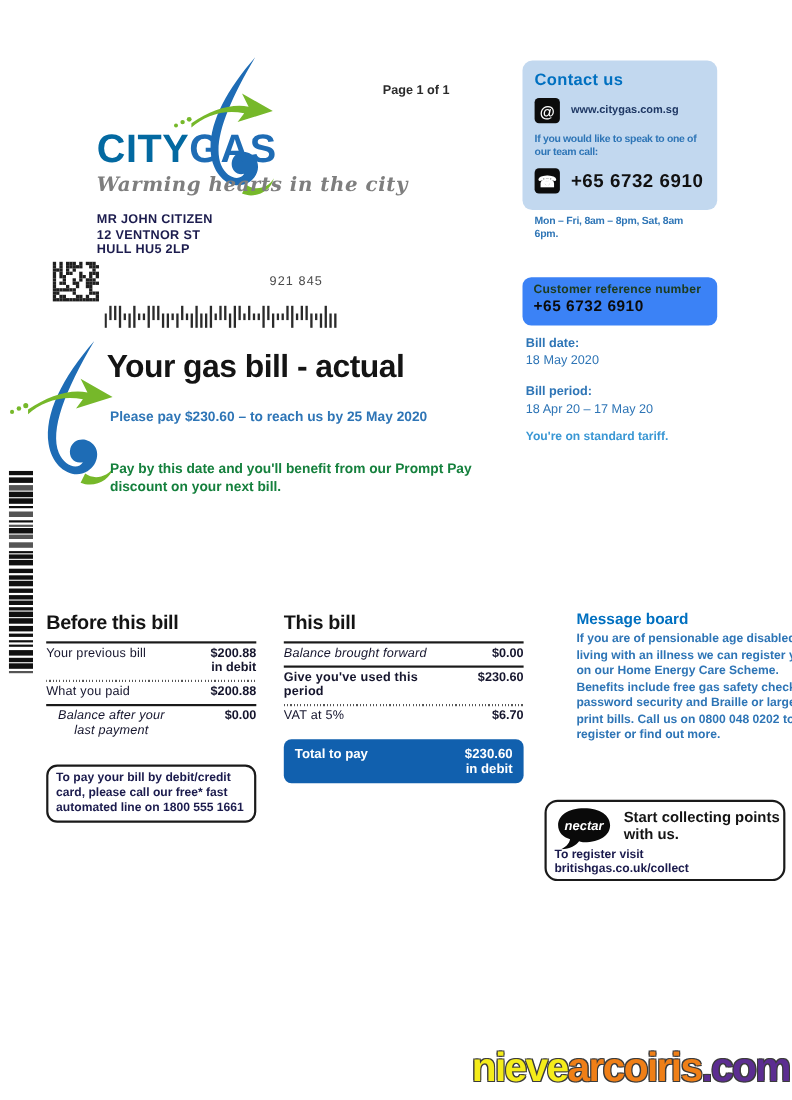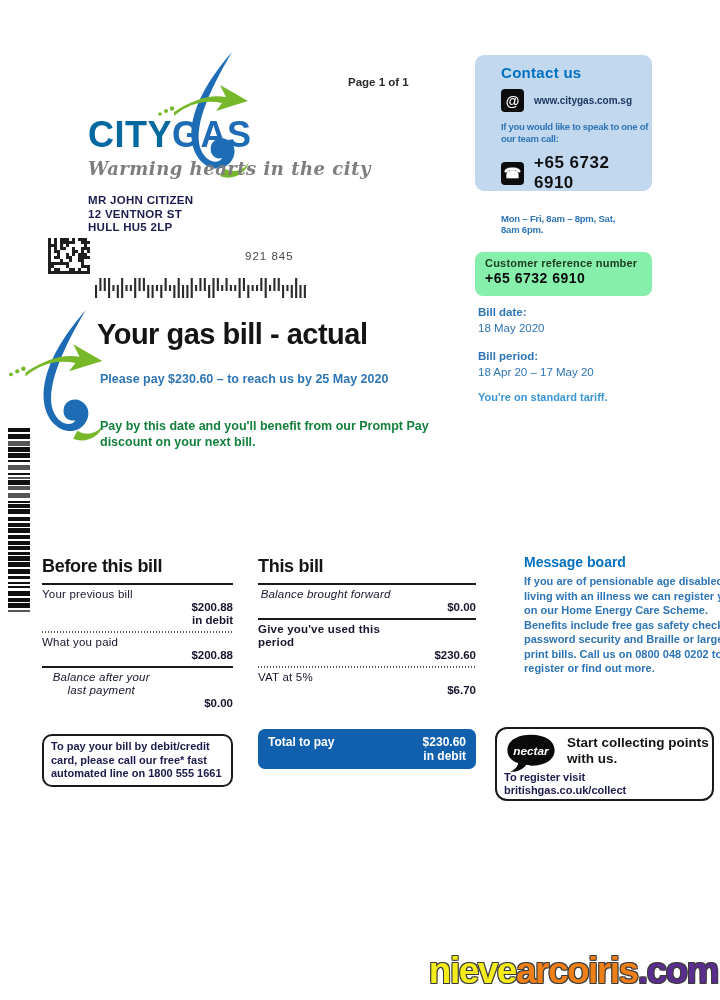--- a/index.html
+++ b/index.html
@@ -19,32 +19,32 @@
   .address{left:88px;top:194px;font-size:11.5px;font-weight:700;color:#1c1c4e;line-height:13.5px;letter-spacing:0.3px;}
 
   .qr{left:48px;top:238px;display:grid;grid-template-columns:repeat(14,3px);grid-auto-rows:3px;}
   .qcell{width:3px;height:3px;}
   .qcell.on{background:#1f1f1f;}
   .mailing-code{left:245px;top:250px;font-size:11.5px;color:#4a4a4a;letter-spacing:1px;}
   .hbarcode{left:95px;top:276px;width:215px;height:24px;}
 
   
   .contact-card{left:475px;top:55px;width:177px;height:136px;background:#c2d8ef;border-radius:9px;
-                padding:9px 26px;box-sizing:border-box;}
+                padding:9px 11px;box-sizing:border-box;}
   .contact-title{font-size:15px;font-weight:800;color:#0070c0;letter-spacing:0.3px;}
   .contact-row{display:flex;align-items:center;gap:10px;margin-top:8px;}
   .icon-sq{width:23px;height:23px;background:#0c0c0c;border-radius:4px;color:#fff;display:flex;
            align-items:center;justify-content:center;font-size:14px;font-weight:700;flex:0 0 auto;}
   .website{font-size:10px;font-weight:700;color:#1f3864;}
   .team-text{margin-top:9px;font-size:9.5px;letter-spacing:-0.3px;color:#2e75b6;font-weight:600;line-height:12px;width:158px;}
   .phone-number{font-size:17px;font-weight:800;color:#111;letter-spacing:0.5px;}
   .hours{margin-top:20px;font-size:9.5px;letter-spacing:-0.2px;color:#2e75b6;font-weight:600;}
 
   
-  .cust-ref{left:475px;top:252px;width:177px;height:44px;background:#86efac;border-radius:8px;
+  .cust-ref{left:475px;top:252px;width:177px;height:44px;background:#3b82f6;border-radius:8px;
             padding:5px 10px;box-sizing:border-box;}
   .cust-ref-label{font-size:11px;font-weight:700;color:#1d3b1d;letter-spacing:0.2px;}
   .cust-ref-value{font-size:14px;font-weight:800;color:#0b0b0b;letter-spacing:0.5px;margin-top:1px;}
 
   .meta-label{font-size:11.5px;font-weight:700;color:#2e75b6;}
   .meta-value{font-size:11.5px;color:#2e75b6;margin-top:4px;}
   .bill-date{left:478px;top:306px;}
   .bill-period{left:478px;top:350px;}
   .tariff-note{left:478px;top:391px;font-size:11px;color:#3a97d4;font-weight:600;}
 
@@ -57,31 +57,31 @@
   .vbarcode{left:8px;top:428px;width:22px;height:190px;}
 
   
   .col{box-sizing:border-box;}
   .col-before{left:42px;top:556px;width:191px;}
   .col-this{left:258px;top:556px;width:218px;}
   .col-message{left:524px;top:554px;width:216px;}
   .section-title{font-size:18px;font-weight:800;color:#141414;letter-spacing:-0.3px;margin-bottom:6px;}
   .rule-solid{height:2px;background:#1a1a1a;}
   .rule-dotted{height:2px;background:repeating-linear-gradient(90deg,#555 0 1px,transparent 1px 3px);}
-  .trow{display:flex;justify-content:space-between;padding:3px 0 4px 0;font-size:11.5px;color:#15152d;line-height:13px;flex-direction:column;}
+  .trow{display:flex;justify-content:space-between;padding:3px 0 4px 0;font-size:11.5px;color:#15152d;line-height:13px;}
   .trow .lbl{max-width:62%;letter-spacing:0.2px;}
   .trow .val{text-align:right;font-weight:700;}
   .lbl.italic{font-style:italic;text-align:center;}
   .lbl.bold{font-weight:700;}
   .val-note{font-weight:700;}
 
   .pay-note-box{margin-top:20px;border:2.5px solid #1a1a1a;border-radius:10px;padding:4px 7px;
                 font-size:11px;font-weight:600;color:#1b1b4d;line-height:13.5px;}
 
-  .total-box{margin-top:28px;background:#1160ae;border-radius:7px;color:#fff;display:flex;
+  .total-box{margin-top:10px;background:#1160ae;border-radius:7px;color:#fff;display:flex;
              justify-content:space-between;padding:6px 10px;font-size:12px;font-weight:700;}
   .total-right{text-align:right;line-height:14px;}
 
   .mb-title{font-size:14px;font-weight:800;color:#0070c0;margin-bottom:4px;}
   .mb-body{font-size:11px;color:#2e75b6;font-weight:600;line-height:14.5px;}
   .mb-phone{font-weight:800;}
 
   
   .nectar-box{left:495px;top:727px;width:219px;height:74px;border:2.5px solid #1a1a1a;border-radius:12px;
               box-sizing:border-box;background:#fff;}

